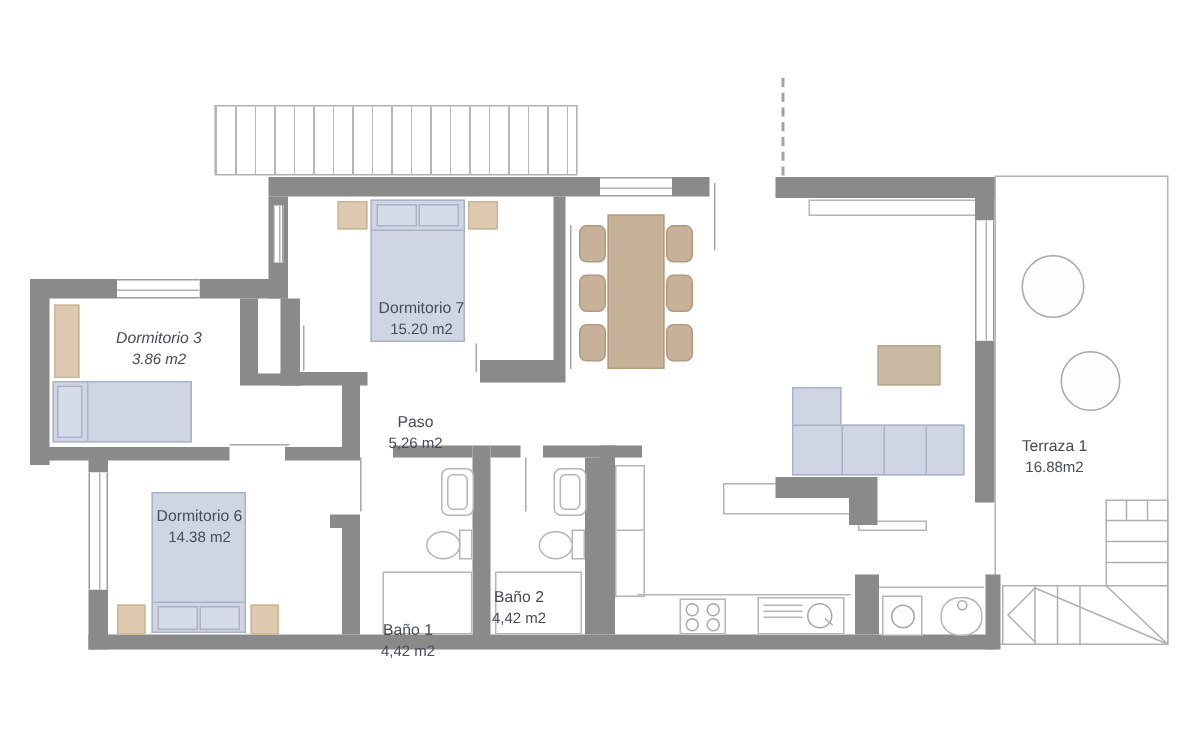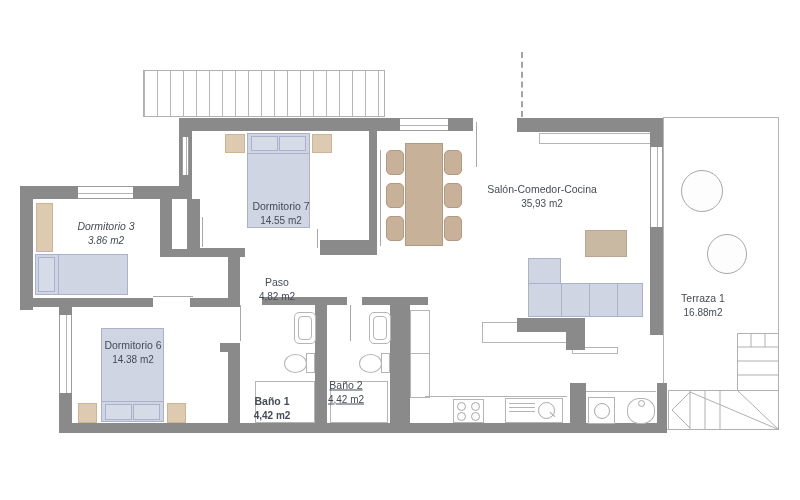--- a/index.html
+++ b/index.html
@@ -177,40 +177,36 @@
     <line x1="110.5" y1="96.5" x2="22" y2="59" stroke="#b0b0b0"></line>
     <polyline points="22,59 4,77 22,95" fill="none" stroke="#b0b0b0"></polyline>
   </svg>
 
   <div class="label" style="left:106px;top:233px;font-style:italic;">
     <div class="nm">Dormitorio 3</div>
     <div class="ar">3.86 m2</div>
   </div>
   <div class="label" style="left:281px;top:213px;">
     <div class="nm">Dormitorio 7</div>
-    <div class="ar">14.55 m2</div>
+    <div class="ar">15.20 m2</div>
   </div>
   <div class="label" style="left:133px;top:352px;">
     <div class="nm">Dormitorio 6</div>
     <div class="ar">14.38 m2</div>
   </div>
   <div class="label" style="left:277px;top:289px;">
     <div class="nm">Paso</div>
-    <div class="ar">4,82 m2</div>
-  </div>
-  <div class="label" style="left:272px;top:408px;font-weight:bold;">
+    <div class="ar">5,26 m2</div>
+  </div>
+  <div class="label" style="left:272px;top:428px;">
     <div class="nm">Baño 1</div>
     <div class="ar">4,42 m2</div>
   </div>
-  <div class="label" style="left:346px;top:392px;text-decoration:underline;">
+  <div class="label" style="left:346px;top:406px;">
     <div class="nm">Baño 2</div>
     <div class="ar">4,42 m2</div>
-  </div>
-  <div class="label" style="left:542px;top:196px;">
-    <div class="nm">Salón-Comedor-Cocina</div>
-    <div class="ar">35,93 m2</div>
   </div>
   <div class="label" style="left:703px;top:305px;">
     <div class="nm">Terraza 1</div>
     <div class="ar">16.88m2</div>
   </div>
 
 </div>
 
 </body></html>

